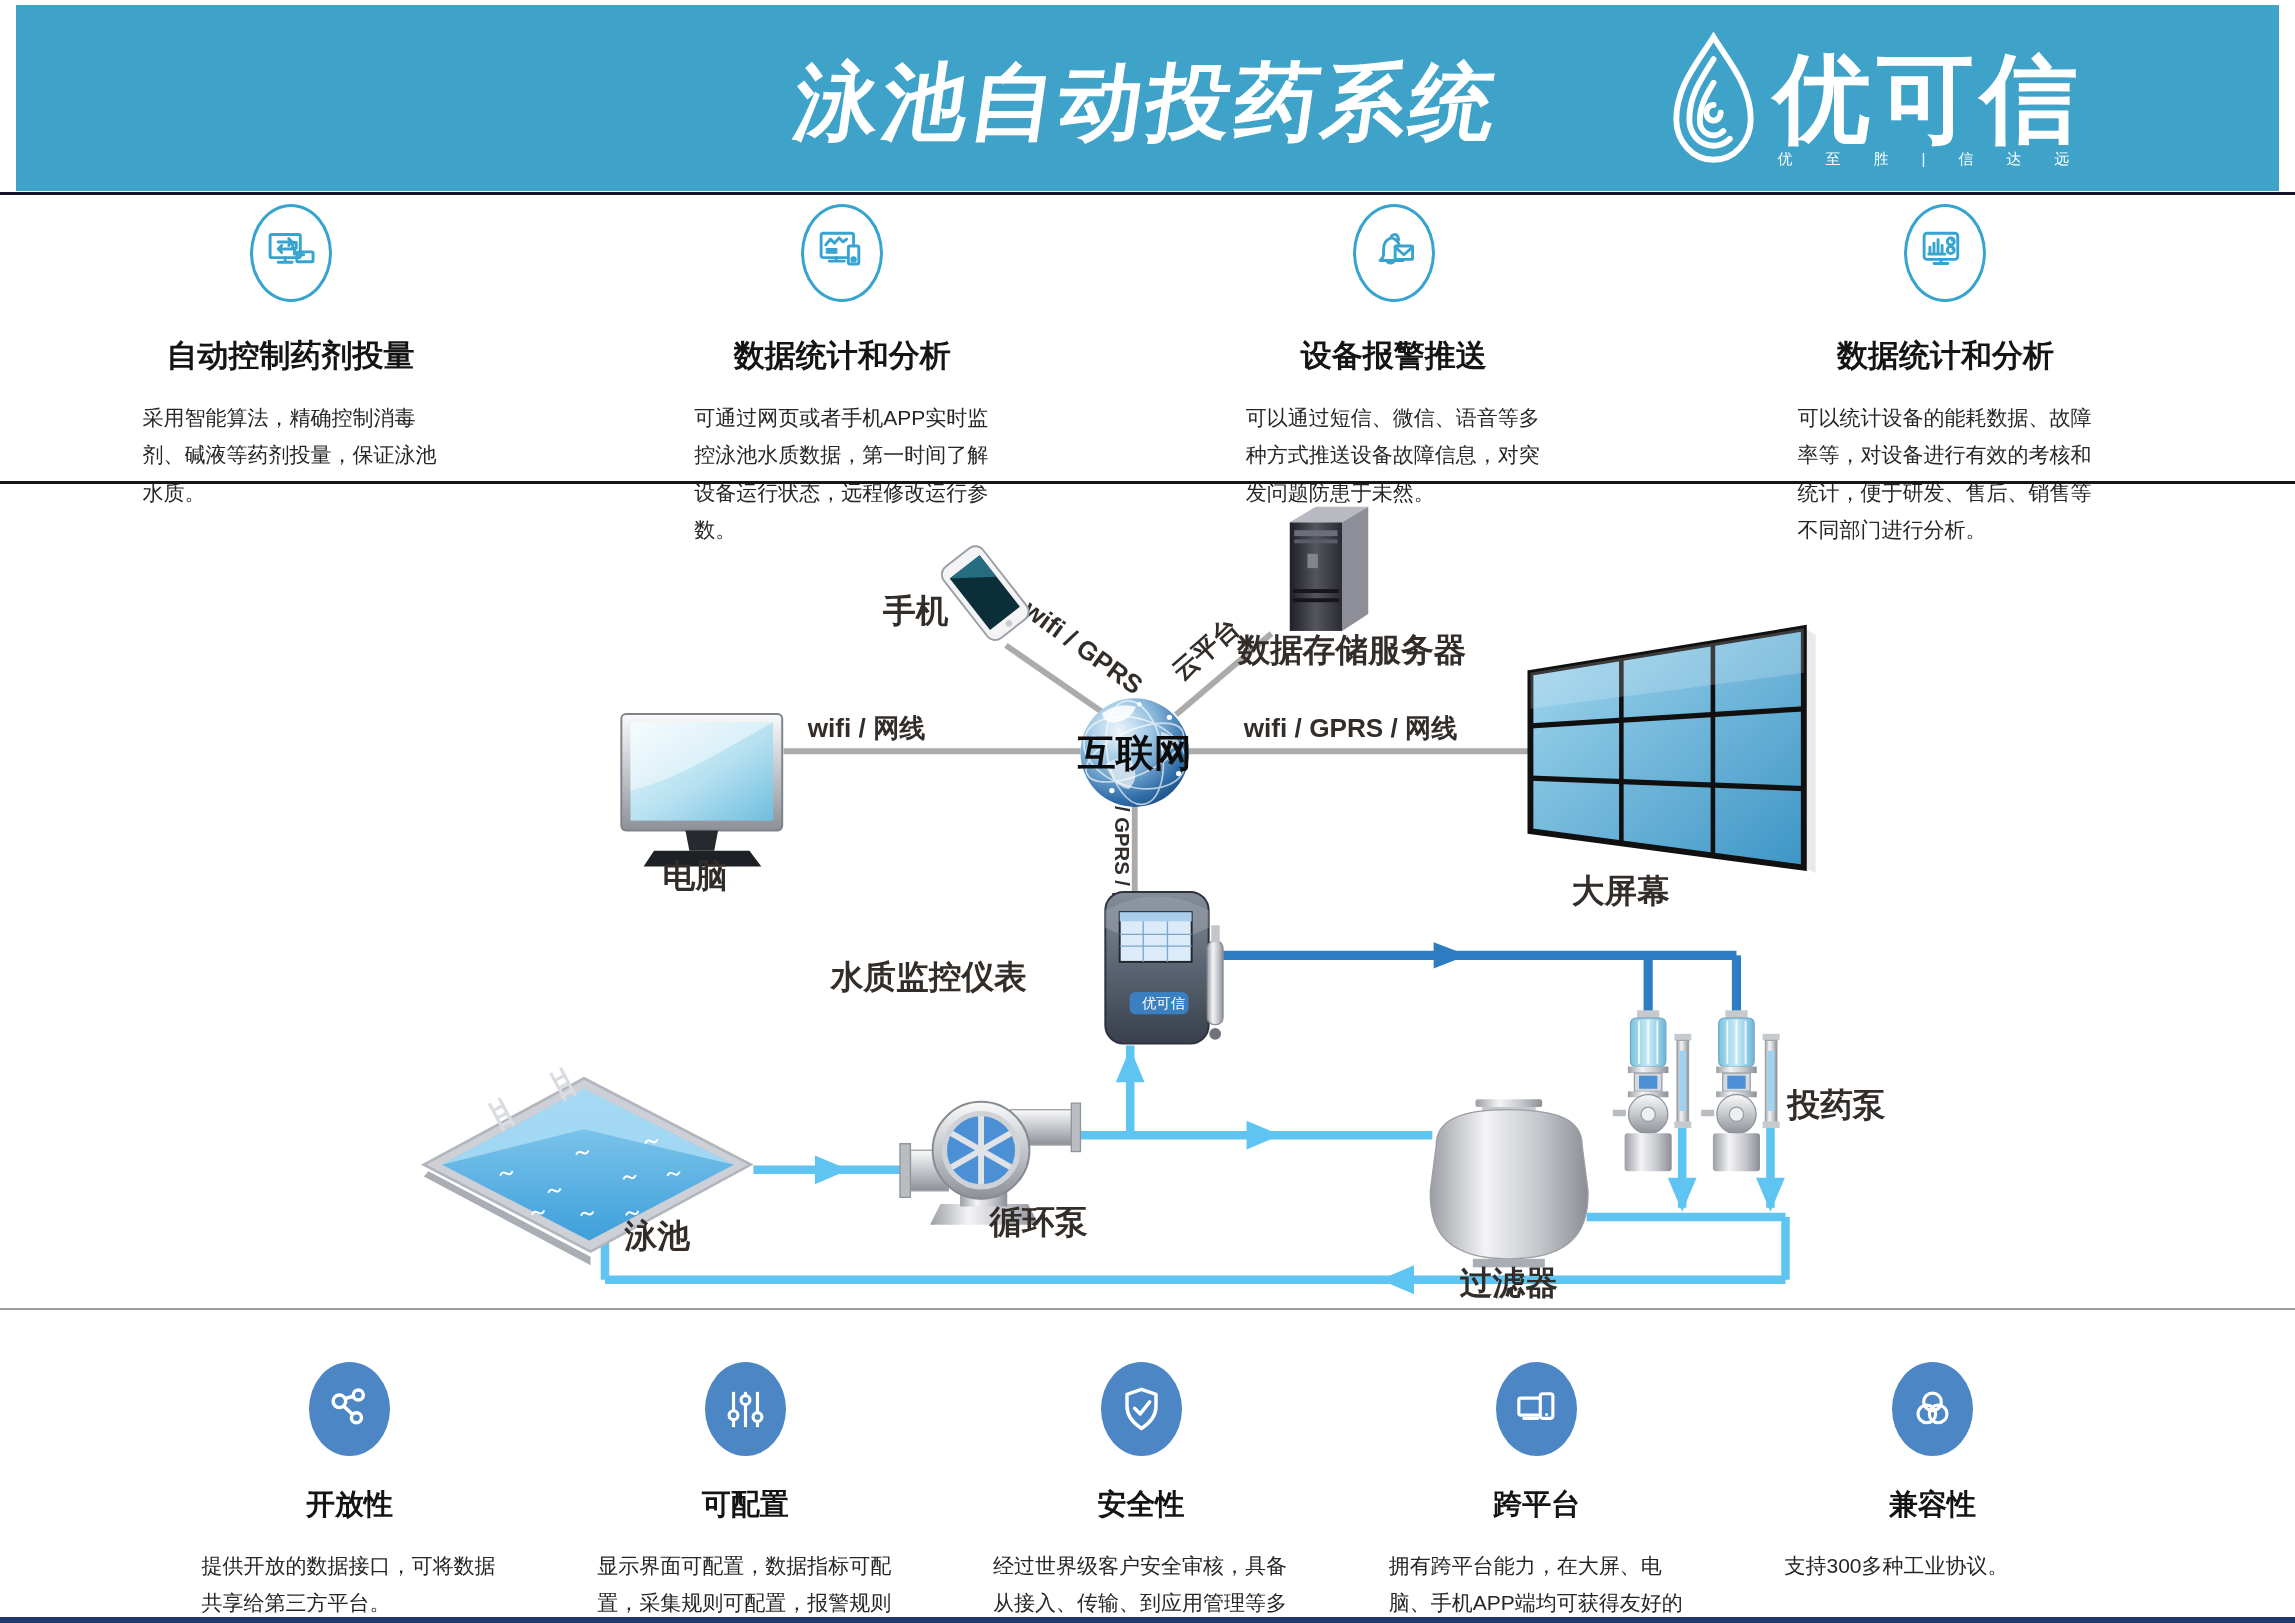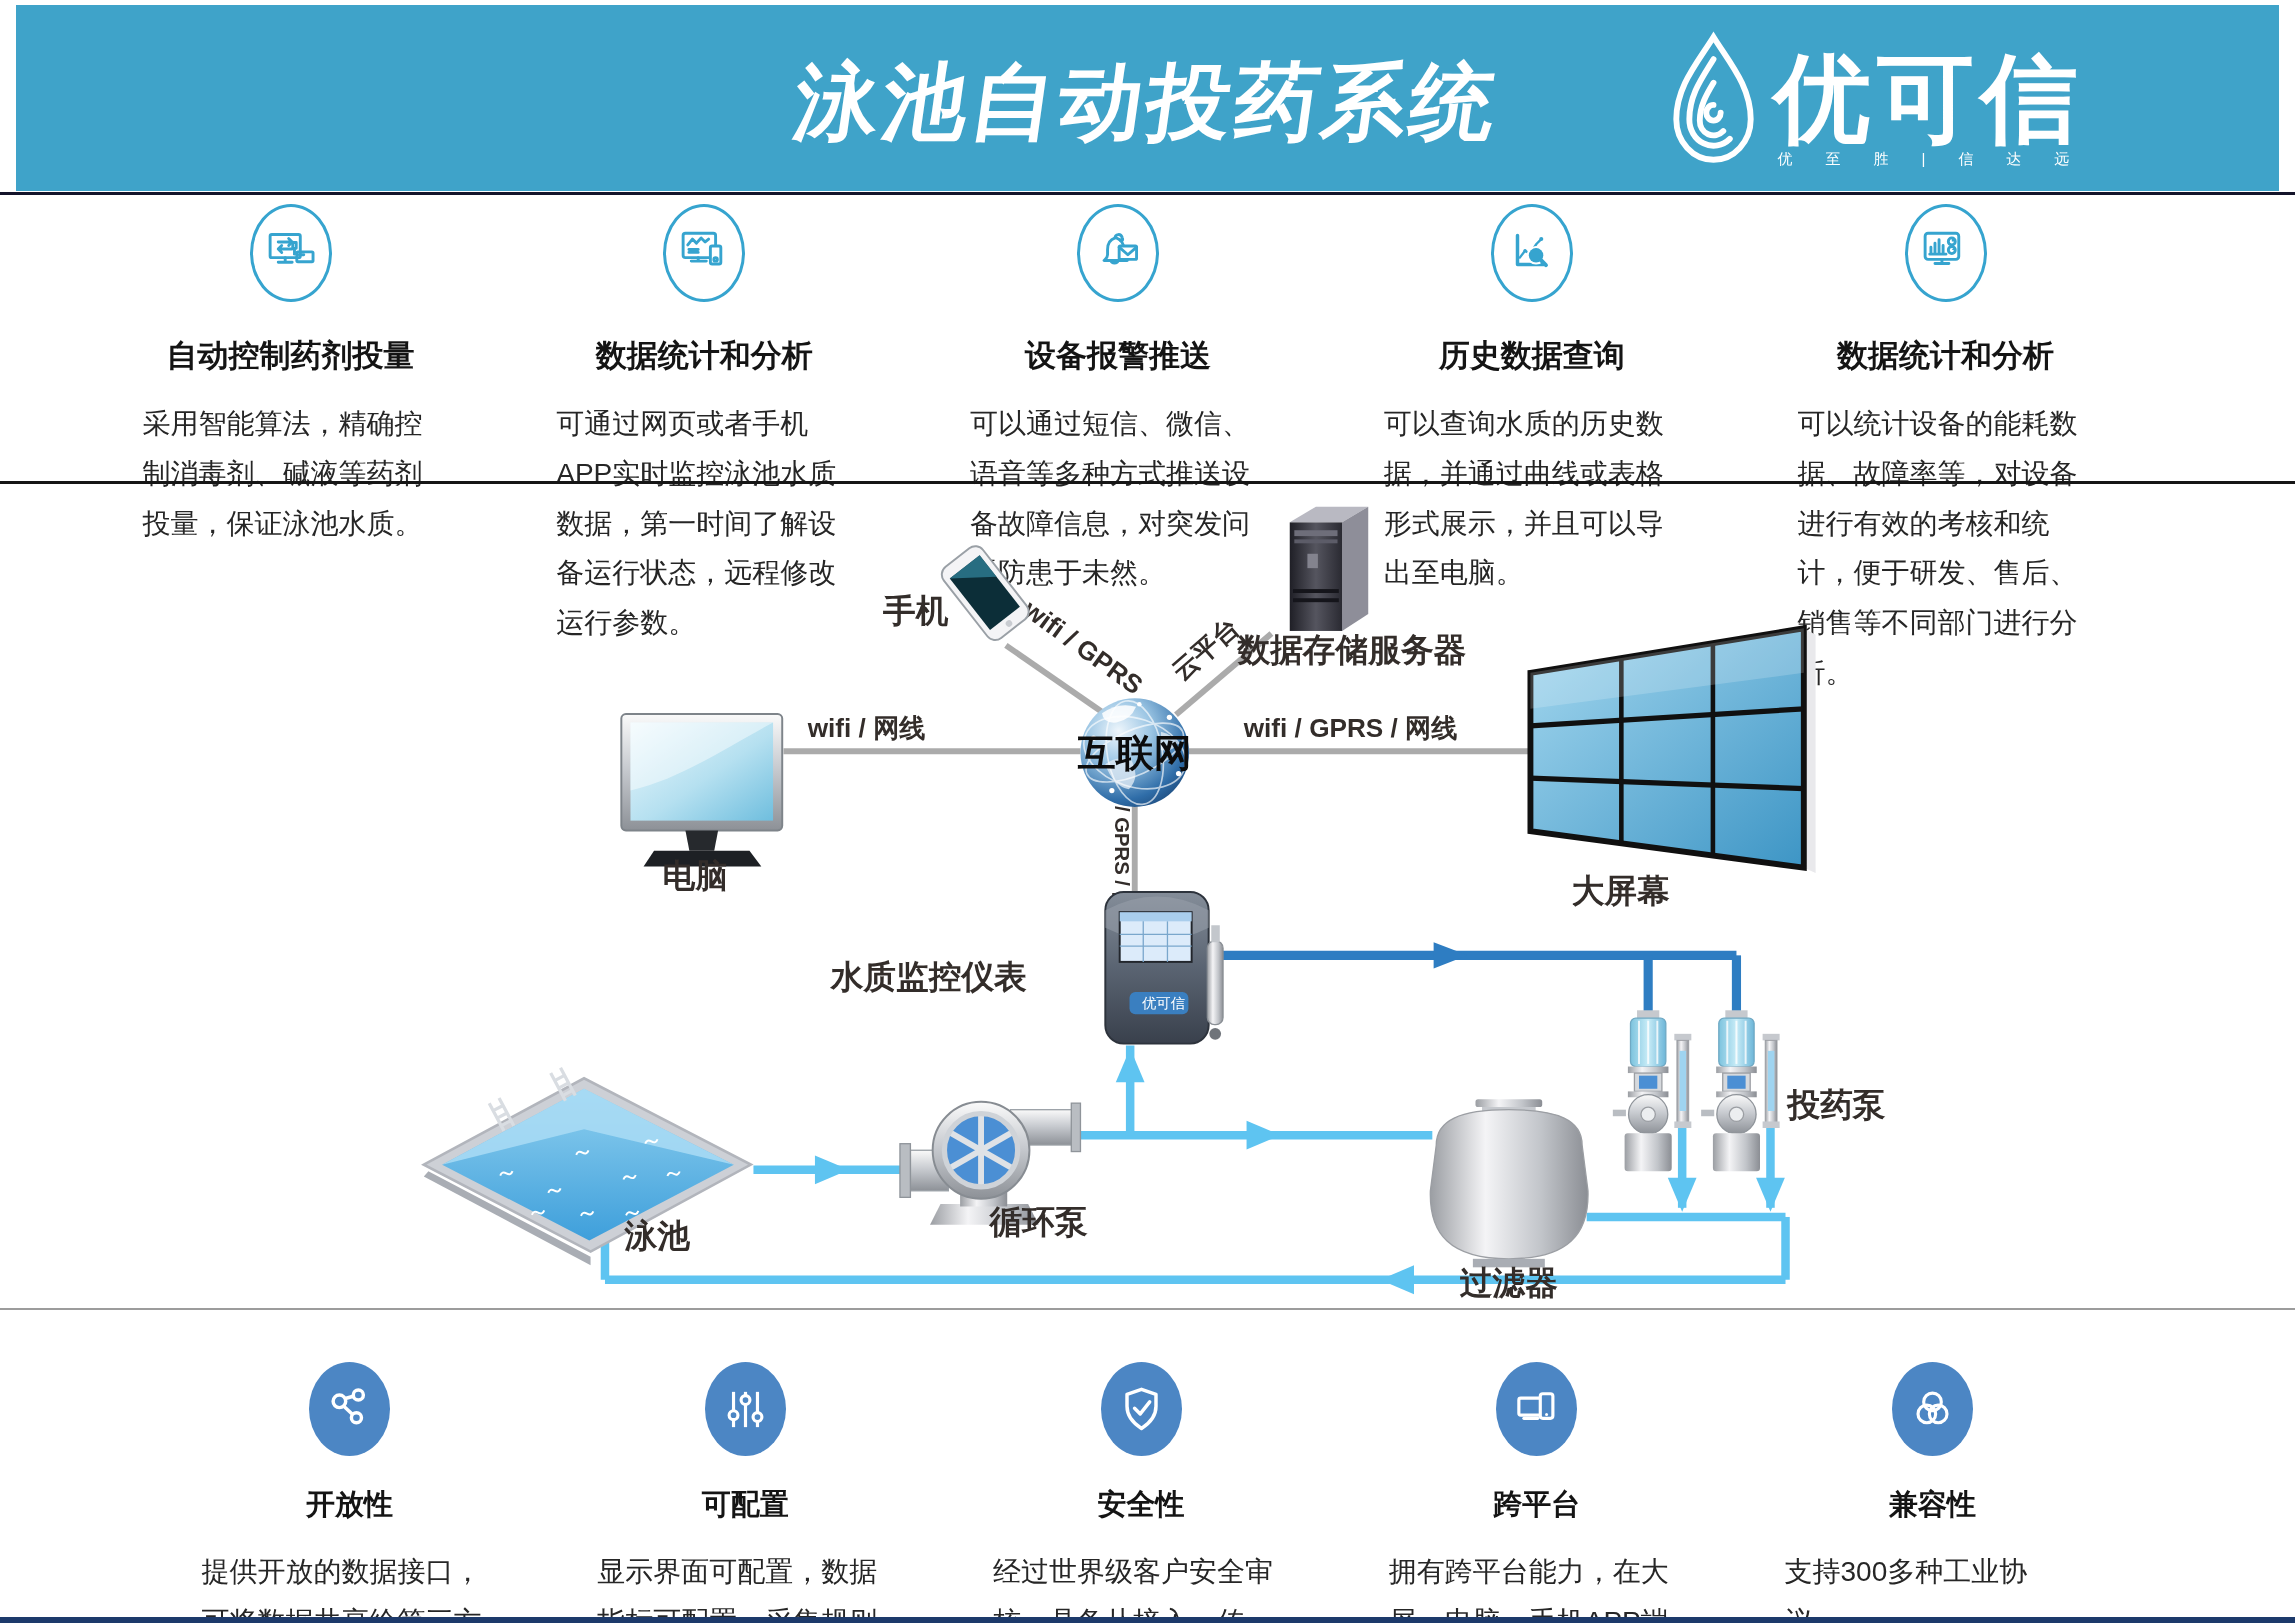--- a/index.html
+++ b/index.html
@@ -20,21 +20,21 @@
   
   .tf-row{position:absolute;left:137px;right:196px;top:204px;display:flex;justify-content:space-between;gap:38px;}
   .bf-row{position:absolute;left:196px;right:209px;top:1362px;display:flex;justify-content:space-between;}
   .f-col{width:307px;display:flex;flex-direction:column;align-items:center;}
   .tf-circle{width:76px;height:92px;border:3.3px solid #36a4cf;border-radius:50%;
     display:flex;align-items:center;justify-content:center;background:#fff;}
   .bf-circle{width:81px;height:94px;border-radius:50%;background:#4c86c4;
     display:flex;align-items:center;justify-content:center;}
   .tf-title{margin-top:33px;font-size:31px;font-weight:bold;color:#141414;white-space:nowrap;}
   .bf-title{margin-top:29px;font-size:29px;font-weight:bold;color:#141414;white-space:nowrap;}
-  .f-desc{margin-top:22px;width:296px;font-size:28px;line-height:1.78;color:#262626;text-align:left;}
+  .f-desc{margin-top:22px;width:296px;font-size:21px;line-height:1.78;color:#262626;text-align:left;}
 
   .divider-mid{position:absolute;left:0;right:0;top:481px;height:2.6px;background:#161616;}
   .divider-low{position:absolute;left:0;right:0;top:1308px;height:2px;background:#9c9c9c;}
   .footer-bar{position:absolute;left:0;right:0;bottom:0;height:6.5px;background:#1d3a6b;}
 
   
   .diagram{position:absolute;left:0;top:483px;width:2295px;height:825px;}
   text{font-family:"Liberation Sans","DejaVu Sans",sans-serif;}
   .nlabel{font-size:50px;font-weight:bold;fill:#332d2a;}
   .llabel{font-size:40px;font-weight:bold;fill:#332d2a;}
@@ -108,40 +108,20 @@
             <path d="M38,63 c1,6 11,6 12,0"></path>
             <rect x="52" y="38" width="30" height="23" rx="2" fill="#ffffff"></rect>
             <path d="M52,40 L67,53 L82,40"></path>
           </g>
         </svg>
       </div>
       <div class="tf-title">设备报警推送</div>
       <div class="f-desc">可以通过短信、微信、语音等多种方式推送设备故障信息，对突发问题防患于未然。</div>
     </div>
 
-    <div class="f-col">
-      <div class="tf-circle">
-        <svg width="58" height="58" viewBox="0 0 100 100">
-          <g fill="none" stroke="#36a4cf" stroke-width="6" stroke-linecap="round" stroke-linejoin="round">
-            <path d="M25,20 V70 H70"></path>
-            <path d="M29,58 L38,46 L46,51 L58,34 L66,26" stroke-width="4"></path>
-          </g>
-          <g fill="#36a4cf">
-            <circle cx="38" cy="46" r="3"></circle>
-              <circle cx="46" cy="51" r="3"></circle>
-              <circle cx="66" cy="26" r="3.5"></circle>
-          </g>
-          <circle cx="57" cy="54" r="16" fill="#ffffff"></circle>
-          <circle cx="57" cy="54" r="12.5" fill="#36a4cf"></circle>
-          <path d="M66,63 L74,71" stroke="#36a4cf" stroke-width="7" stroke-linecap="round"></path>
-        </svg>
-      </div>
-      <div class="tf-title">历史数据查询</div>
-      <div class="f-desc">可以查询水质的历史数据，并通过曲线或表格形式展示，并且可以导出至电脑。</div>
-    </div>
 
     <div class="f-col">
       <div class="tf-circle">
         <svg width="58" height="58" viewBox="0 0 100 100">
           <g fill="none" stroke="#36a4cf" stroke-width="5" stroke-linecap="round" stroke-linejoin="round">
             <rect x="14" y="16" width="58" height="45" rx="5"></rect>
             <path d="M24,52 V40 M31,52 V33 M38,52 V27 M45,52 V37 M22,52 H50"></path>
             <path d="M43,61 V68 M31,68 H55"></path>
             <circle cx="60" cy="30" r="6"></circle>
               <circle cx="60" cy="45" r="6"></circle>

